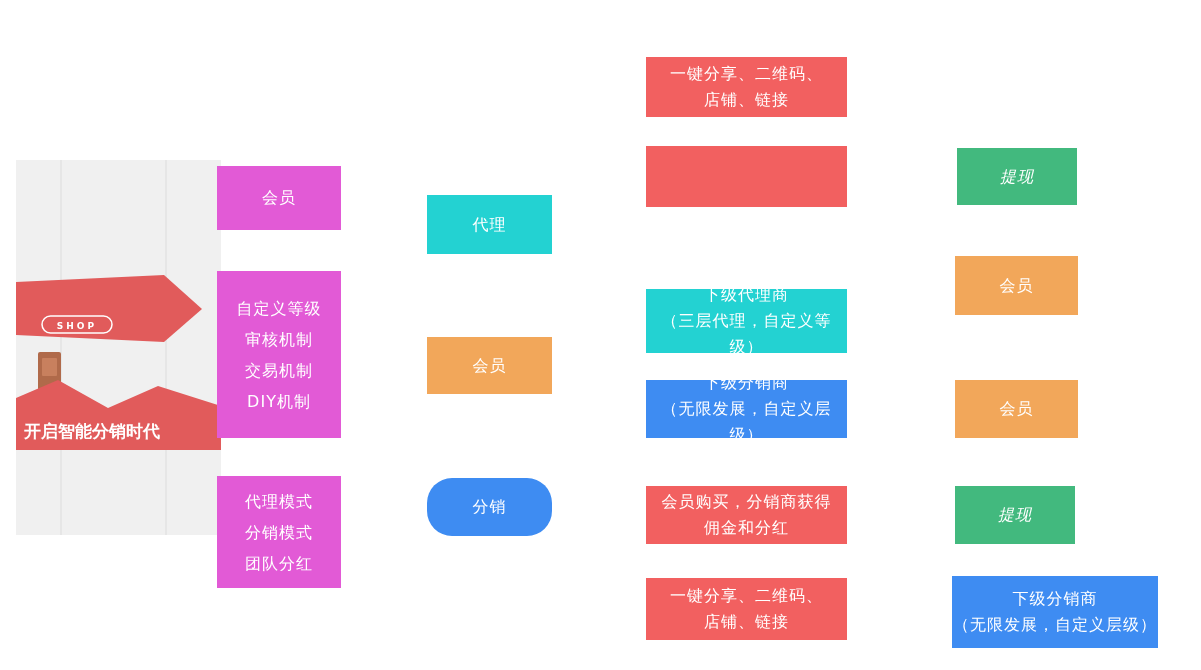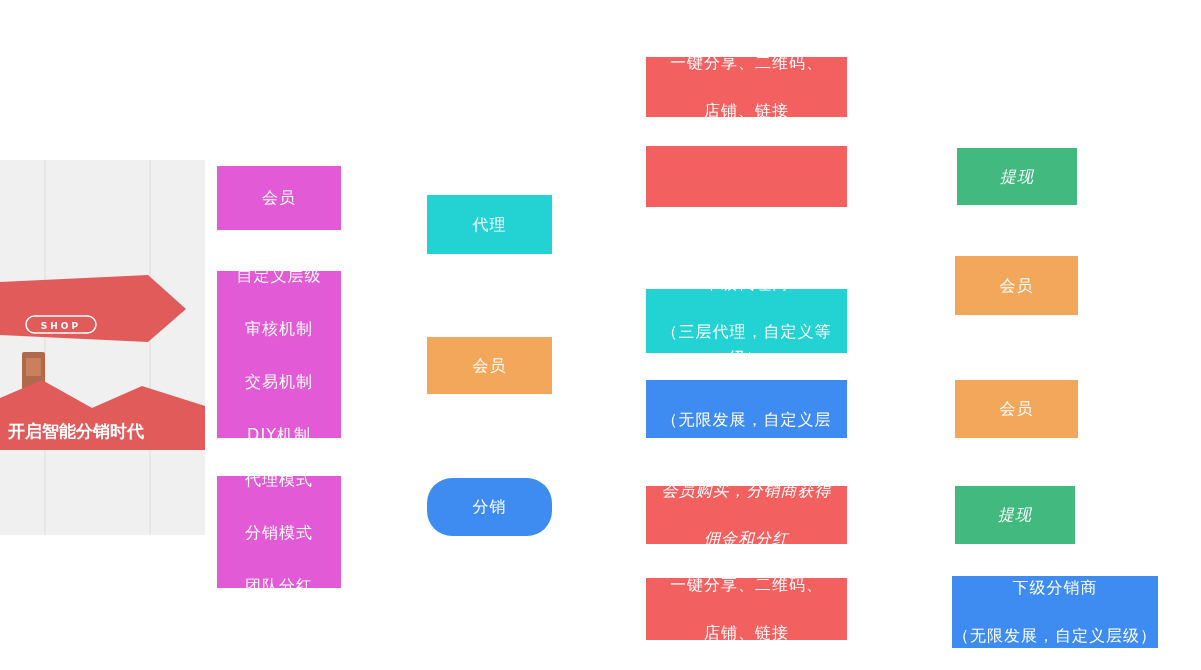--- a/index.html
+++ b/index.html
@@ -8,21 +8,20 @@
   .stage {
     position:relative; width:1201px; height:670px;
     background:#ffffff; overflow:hidden;
   }
   .box {
     position:absolute; color:#fff;
     display:flex; flex-direction:column;
     align-items:center; justify-content:center;
     text-align:center; font-size:16px; line-height:1.6;
     letter-spacing:1px;
-    gap:22px;
   }
   .box .line { display:block; }
   .pink   { background:#e25ad6; }
   .cyan   { background:#23d2d2;align-items:center; }
   .orange { background:#f2a75a; }
   .blue   { background:#3e8cf2; }
   .red    { background:#f26060; }
   .green  { background:#42b97e;font-style:italic; }
   .tall-lines { line-height:31px; }
   .mid-lines  { line-height:26px; }
@@ -33,31 +32,31 @@
   .c1b3 { left:217px; top:476px; width:124px; height:112px; }
   
   .c2b1 { left:427px; top:195px; width:125px; height:59px; }
   .c2b2 { left:427px; top:337px; width:125px; height:57px; }
   .c2b3 { left:427px; top:478px; width:125px; height:58px;border-radius:25px; }
   
   .c3b1 { left:646px; top:57px;  width:201px; height:60px; }
   .c3b2 { left:646px; top:146px; width:201px; height:61px; }
   .c3b3 { left:646px; top:253px; width:201px; height:64px;margin-top:36px; }
   .c3b4 { left:646px; top:380px; width:201px; height:58px; }
-  .c3b5 { left:646px; top:486px; width:201px; height:58px;font-style:italic; }
+  .c3b5 { left:646px; top:486px; width:201px; height:58px; }
   .c3b6 { left:646px; top:578px; width:201px; height:62px; }
   
   .c4b1 { left:957px; top:148px; width:120px; height:57px; }
   .c4b2 { left:955px; top:256px; width:123px; height:59px; }
   .c4b3 { left:955px; top:380px; width:123px; height:58px; }
   .c4b4 { left:955px; top:486px; width:120px; height:58px; }
   .c4b5 { left:952px; top:576px; width:206px; height:72px; }
 
   .illustration {
-    position:absolute; left:0; top:160px; width:180px; height:375px;border-radius:25px;
+    position:absolute; left:16px; top:160px; width:180px; height:375px;border-radius:25px;
   }
 </style>
 </head>
 <body>
 
 <div class="stage">
 
   <div class="illustration">
     <svg width="205" height="375" viewBox="0 0 205 375">
       <rect x="0" y="0" width="205" height="375" fill="#f0f0f0"></rect>
@@ -74,21 +73,21 @@
       <polygon points="0,238 42,220 92,248 142,226 205,246 205,290 0,290" fill="#e15b5b"></polygon>
       <text x="8" y="277" font-size="17" font-weight="bold" fill="#ffffff">开启智能分销时代</text>
     </svg>
   </div>
 
   <div class="box pink c1b1">
     <span class="line">会员</span>
   </div>
 
   <div class="box pink tall-lines c1b2">
-    <span class="line">自定义层级</span>
+    <span class="line">自定义等级</span>
     <span class="line">审核机制</span>
     <span class="line">交易机制</span>
     <span class="line">DIY机制</span>
   </div>
 
   <div class="box pink tall-lines c1b3">
     <span class="line">代理模式</span>
     <span class="line">分销模式</span>
     <span class="line">团队分红</span>
   </div>

